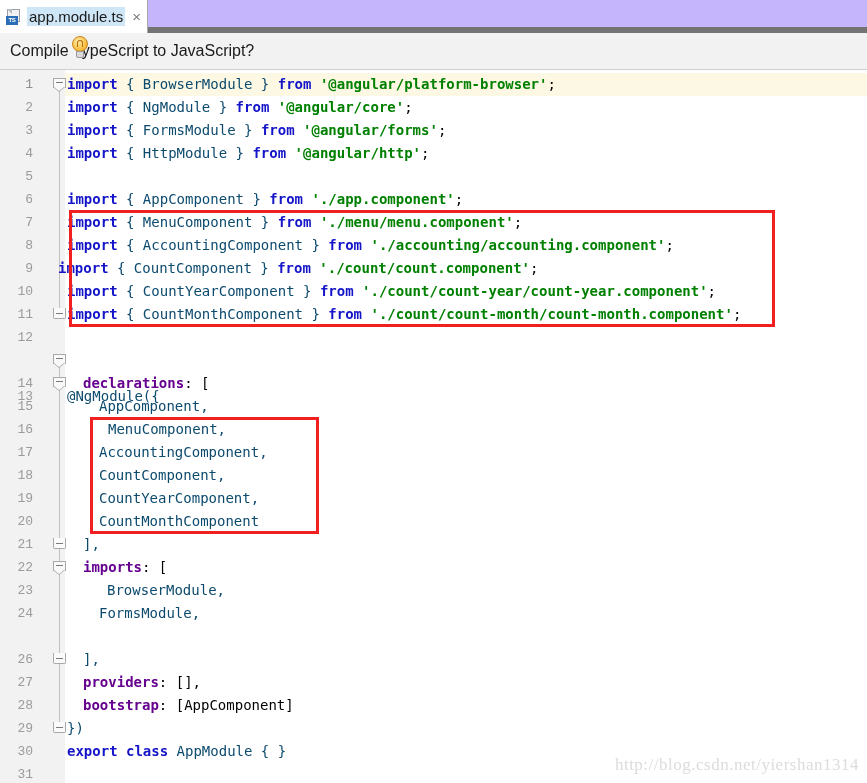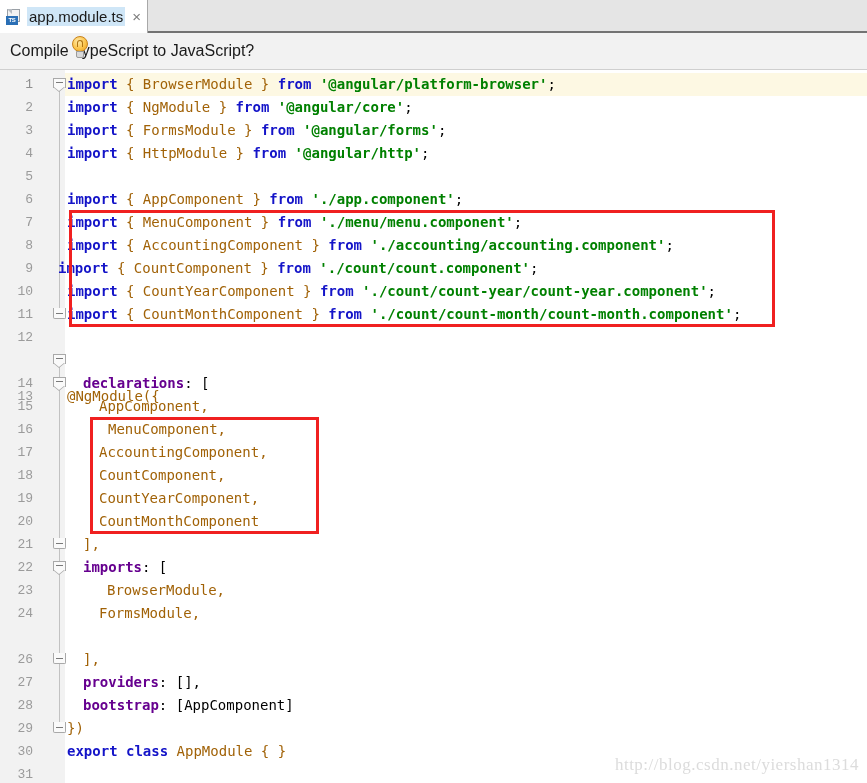--- a/index.html
+++ b/index.html
@@ -13,22 +13,22 @@
   #app {
     position: relative;
     width: 867px; height: 783px;
     background: #ffffff;
   }
 
   
   .tabbar {
     position: absolute; left: 0; top: 0;
     width: 867px; height: 33px;
-    background: #e5e5e5;
-    border-bottom: 2px solid #737373;
+    background: #c4b5fd;
+    border-bottom: 6px solid #737373;
   }
   .tab {
     position: absolute; left: 0; top: 0;
     height: 33px;
     display: flex; align-items: center;
     padding: 0 6px 0 6px;
     background: #ffffff;
     border-right: 1px solid #a8a8a8;
   }
   .tab-icon {
@@ -168,21 +168,21 @@
   .row.cur .lineno { color: #8f8f8f; }
   .hl-line {
     position: absolute; left: 65px; top: 0;
     width: 802px; height: 23px;
     background: #fdf8e3;
   }
 
   .kw   { color: #1414c8; font-weight: bold; }
   .str  { color: #008000; font-weight: bold; }
   .prop { color: #66008f; font-weight: bold; }
-  .pln  { color: #a16207; }
+  .pln  { color: #0c4a6e; }
   .pun  { color: #000000; }
 
   
   .chg-green {
     position: absolute; left: 52px;
     width: 13px;
     background: #c8e0c0;
   }
   .chg-blue {
     position: absolute; left: 52px;

